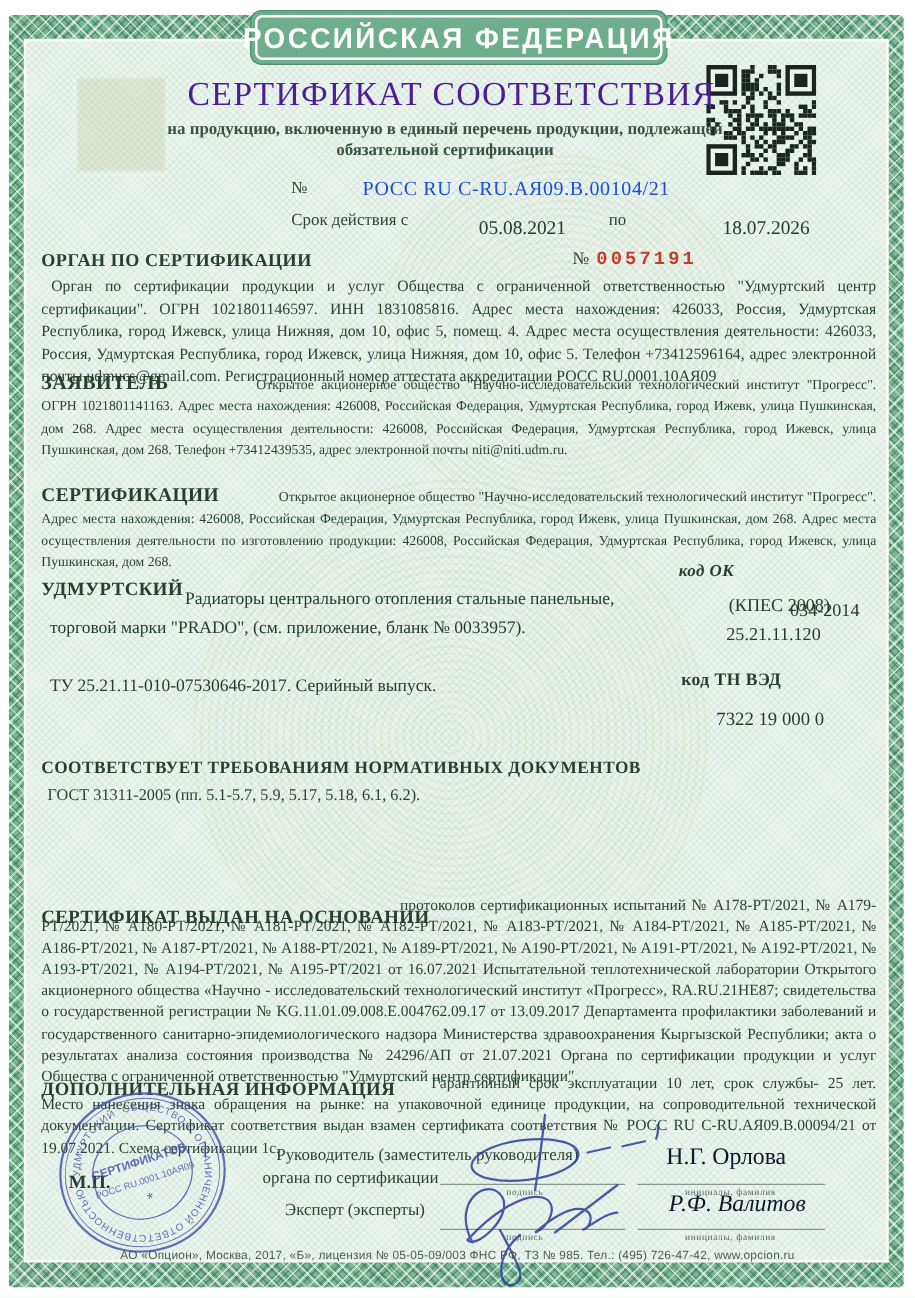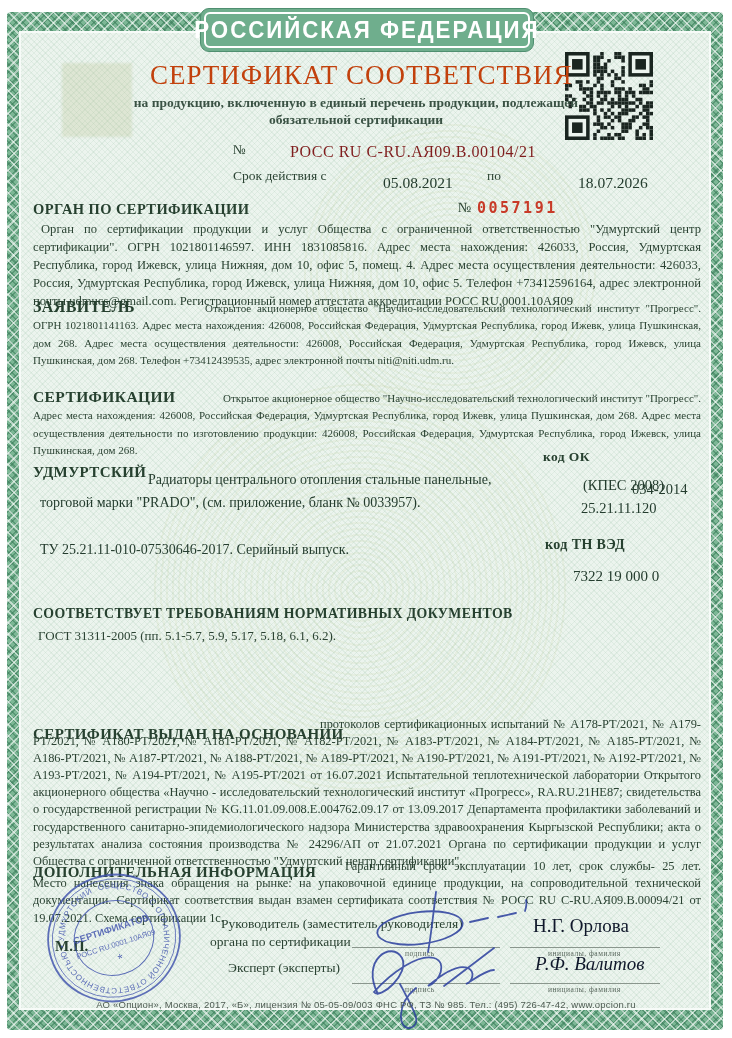--- a/index.html
+++ b/index.html
@@ -28,27 +28,27 @@
 
   
   .banner{position:absolute;left:200px;top:8px;width:332px;height:42px;background:#6fae8d;
     border:1px solid #4f8f70;border-radius:9px;display:flex;align-items:center;justify-content:center;}
   .banner::before{content:"";position:absolute;left:3px;top:3px;right:3px;bottom:3px;
     border:2px solid #ffffff;border-radius:6px;}
   .banner span{font-family:"Liberation Sans", sans-serif;font-weight:bold;font-size:23px;
     color:#ffffff;letter-spacing:2px;transform:scaleX(.97);white-space:nowrap;}
 
   .title{left:150px;top:60px;width:412px;text-align:center;font-size:27px;letter-spacing:1px;
-    color:#c2410c;white-space:nowrap;}
+    color:#4c1d95;white-space:nowrap;}
   .subtitle{left:130px;top:94px;width:452px;text-align:center;font-weight:bold;font-size:13.5px;
     color:#3a5244;line-height:17px;}
 
   .lbl{font-size:13.5px;color:#2c4434;}
   .val{font-size:15.5px;color:#243c2e;}
-  .certno{font-size:16px;letter-spacing:.5px;color:#7f1d1d;}
+  .certno{font-size:16px;letter-spacing:.5px;color:#1d4ed8;}
 
   .sechead{font-weight:bold;font-size:14.5px;letter-spacing:.4px;color:#26402f;white-space:nowrap;}
   .bodytxt{font-size:12.6px;line-height:18px;text-align:justify;color:#2a4232;}
   .bodytxt2{font-size:11px;line-height:17.3px;text-align:justify;color:#2a4232;}
 
   .rednum{font-family:"DejaVu Sans Mono", monospace;font-weight:bold;font-size:15px;
     letter-spacing:2.5px;color:#c83a28;}
 
   .prodline{font-size:14px;color:#243c2e;white-space:nowrap;}
   .codeval{font-size:14.5px;color:#243c2e;white-space:nowrap;}
@@ -300,32 +300,32 @@
 <div class="abs subtitle">на продукцию, включенную в единый перечень продукции, подлежащей обязательной сертификации</div>
 
 <div class="abs lbl" style="left:233px;top:142px;">№</div>
 <div class="abs certno" style="left:290px;top:143px;">РОСС RU С-RU.АЯ09.В.00104/21</div>
 <div class="abs lbl" style="left:233px;top:168px;">Срок действия с</div>
 <div class="abs val" style="left:383px;top:174px;">05.08.2021</div>
 <div class="abs lbl" style="left:487px;top:168px;">по</div>
 <div class="abs val" style="left:578px;top:174px;">18.07.2026</div>
 
 <div class="abs lbl" style="left:458px;top:200px;font-size:14px;">№</div>
-<div class="abs rednum" style="left:477px;top:199px;">0057191</div>
+<div class="abs rednum" style="left:477px;top:199px;font-family:Liberation Mono, monospace;">0057191</div>
 
 <div class="abs sechead" style="left:33px;top:201px;">ОРГАН ПО СЕРТИФИКАЦИИ</div>
 <div class="abs bodytxt" style="left:33px;top:220px;width:668px;text-indent:8px;">Орган по сертификации продукции и услуг Общества с ограниченной ответственностью "Удмуртский центр сертификации". ОГРН 1021801146597. ИНН 1831085816. Адрес места нахождения: 426033, Россия, Удмуртская Республика, город Ижевск, улица Нижняя, дом 10, офис 5, помещ. 4. Адрес места осуществления деятельности: 426033, Россия, Удмуртская Республика, город Ижевск, улица Нижняя, дом 10, офис 5. Телефон +73412596164, адрес электронной почты udmucs@gmail.com. Регистрационный номер аттестата аккредитации РОСС RU.0001.10АЯ09</div>
 
 <div class="abs sechead" style="left:33px;top:298px;font-size:16px;">ЗАЯВИТЕЛЬ</div>
 <div class="abs bodytxt2" style="left:33px;top:300px;width:668px;text-indent:172px;">Открытое акционерное общество "Научно-исследовательский технологический институт "Прогресс". ОГРН 1021801141163. Адрес места нахождения: 426008, Российская Федерация, Удмуртская Республика, город Ижевк, улица Пушкинская, дом 268. Адрес места осуществления деятельности: 426008, Российская Федерация, Удмуртская Республика, город Ижевск, улица Пушкинская, дом 268. Телефон +73412439535, адрес электронной почты niti@niti.udm.ru.</div>
 
 <div class="abs sechead" style="left:33px;top:388px;font-size:15.5px;">СЕРТИФИКАЦИИ</div>
 <div class="abs bodytxt2" style="left:33px;top:390px;width:668px;text-indent:190px;">Открытое акционерное общество "Научно-исследовательский технологический институт "Прогресс". Адрес места нахождения: 426008, Российская Федерация, Удмуртская Республика, город Ижевк, улица Пушкинская, дом 268. Адрес места осуществления деятельности по изготовлению продукции: 426008, Российская Федерация, Удмуртская Республика, город Ижевск, улица Пушкинская, дом 268.</div>
 
-<div class="abs sechead" style="left:543px;top:449px;font-size:13.5px;">код ОК</div>
+<div class="abs sechead" style="left:543px;top:449px;font-size:13.5px;font-style:italic;">код ОК</div>
 <div class="abs codeval" style="left:632px;top:448px;margin-top:33px;">034-2014</div>
 
 <div class="abs sechead" style="left:33px;top:464px;font-size:15px;">УДМУРТСКИЙ</div>
 <div class="abs prodline" style="left:148px;top:472px;">Радиаторы центрального отопления стальные панельные,</div>
 <div class="abs prodline" style="left:40px;top:495px;">торговой марки "PRADO", (см. приложение, бланк № 0033957).</div>
 <div class="abs prodline" style="left:40px;top:542px;text-align:center;">ТУ 25.21.11-010-07530646-2017. Серийный выпуск.</div>
 <div class="abs codeval" style="left:583px;top:477px;">(КПЕС 2008)</div>
 <div class="abs codeval" style="left:581px;top:500px;">25.21.11.120</div>
 
 <div class="abs sechead" style="left:545px;top:537px;font-size:14px;">код ТН ВЭД</div>

